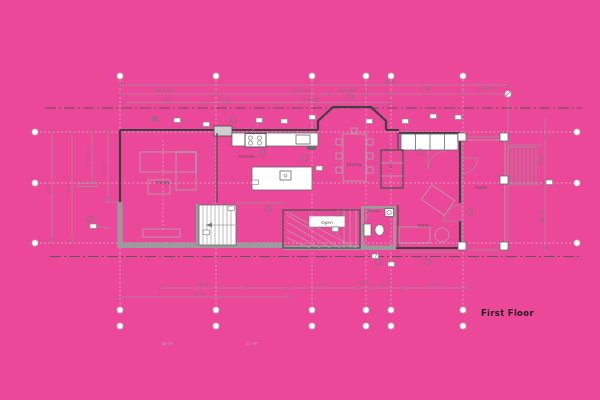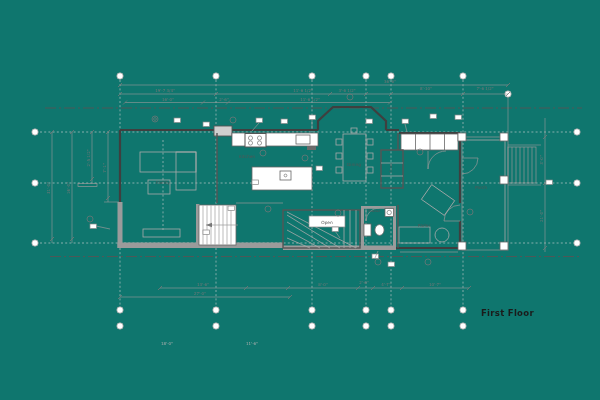--- a/index.html
+++ b/index.html
@@ -1,16 +1,16 @@
 <!DOCTYPE html>
 <html><head>
 <meta charset="utf-8">
 <style>
   html,body{margin:0;padding:0;background:#ffffff;}
-  .stage{width:600px;height:400px;position:relative;background:#0f766e;overflow:hidden;}
+  .stage{width:600px;height:400px;position:relative;background:#ec4899;overflow:hidden;}
   svg{display:block;}
   text{font-family:"DejaVu Sans", sans-serif;}
   .dim{font-size:4px;fill:#777;}
   .dimfaint{font-size:4px;fill:#b0b0b0;}
   .room{font-size:4.3px;fill:#555;}
   .roomtiny{font-size:3.3px;fill:#555;}
   .title{font-size:8.5px;font-weight:bold;fill:#1b1b1b;letter-spacing:0.3px;}
   .wall{stroke:#3f3f3f;stroke-width:2.2;fill:none;}
   .wallthin{stroke:#555;stroke-width:1.4;fill:none;}
   .lite{stroke:#999;stroke-width:0.7;fill:none;}

